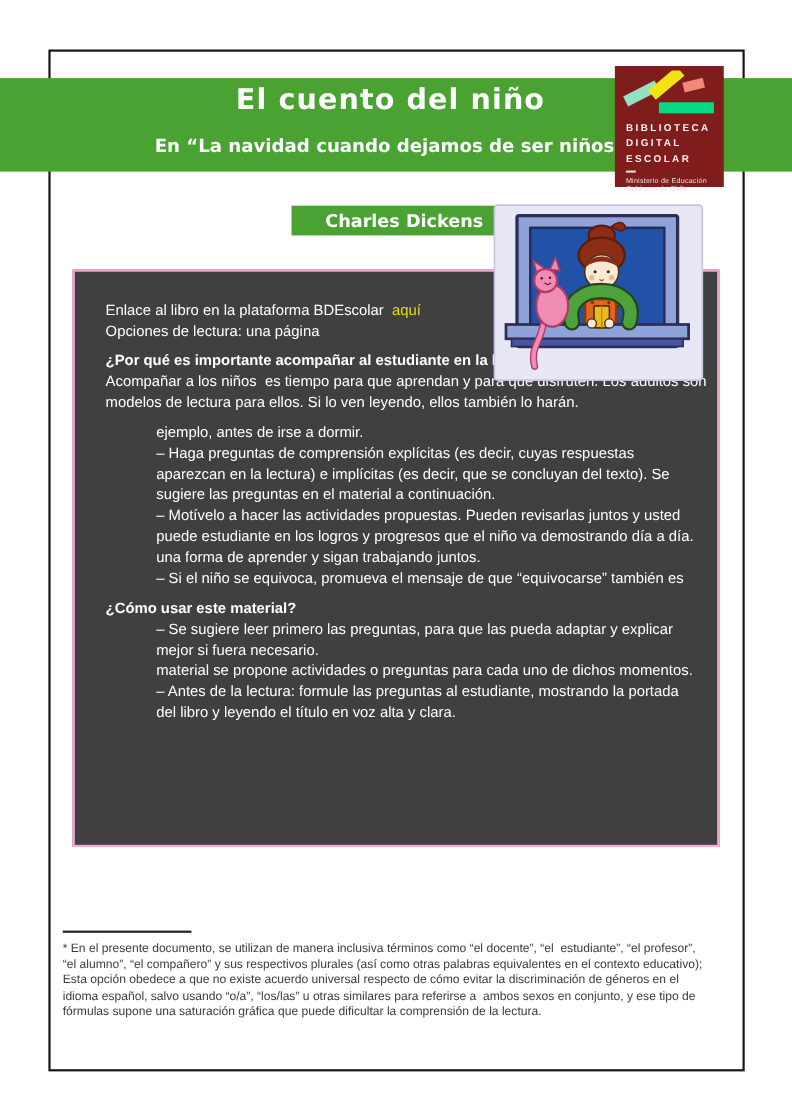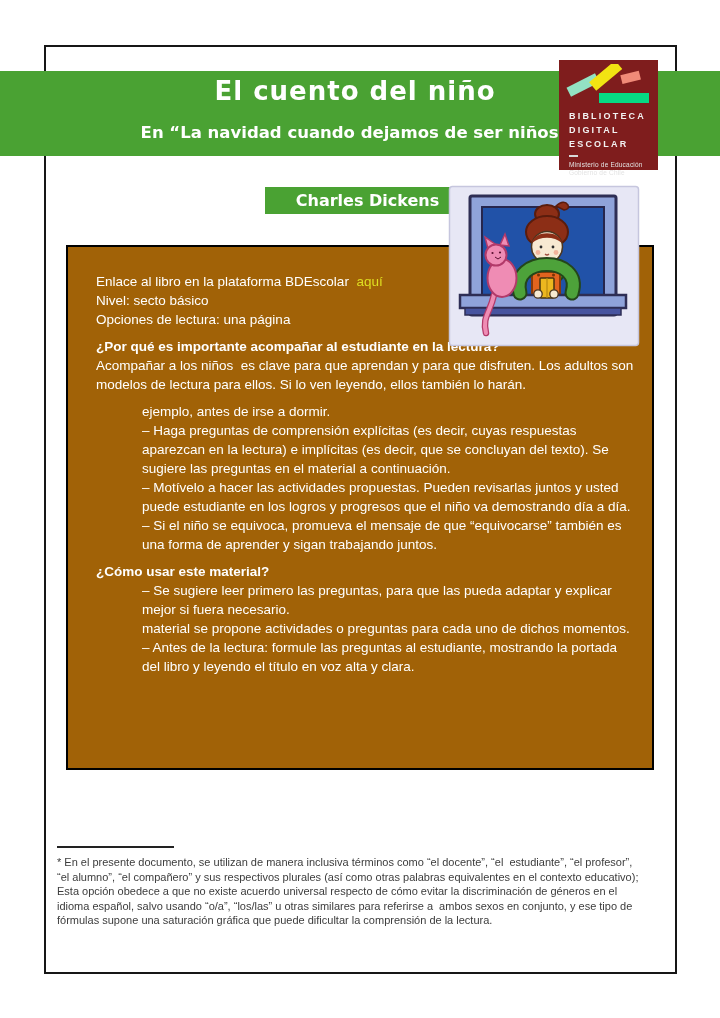--- a/index.html
+++ b/index.html
@@ -34,21 +34,21 @@
   .logo svg{display:block;margin:4px 0 0 0;}
   .logo-name{
     margin:2px 0 0 10px;color:#f2f2f2;font-weight:bold;font-size:9px;letter-spacing:2.2px;line-height:12px;
   }
   .logo-dash{width:9px;height:2px;background:#d8d8d8;margin:5px 0 4px 10px;}
   .ministry{
     margin:0 0 0 10px;color:#e3e3e3;font-size:6.5px;line-height:8px;letter-spacing:.2px;
   }
   .content-panel{
     position:absolute;left:66px;top:245px;width:588px;height:525px;box-sizing:border-box;
-    background:#a16207;border:2px solid #000000;z-index:1;
+    background:#404040;border:2px solid #f9a8d4;z-index:1;
     padding:25px 8px 0 28px;
   }
   .line{color:#ffffff;font-size:13.5px;line-height:19px;white-space:pre;}
   .head{font-weight:bold;}
   .bullet{padding-left:46px;}
   .gap{height:8px;}
   .link{color:#dfdf21;cursor:pointer;}
   .illustration{
     position:absolute;left:448px;top:185px;width:192px;height:163px;z-index:5;
   }
@@ -125,37 +125,36 @@
     <path d="M52,60 L57,49 L61,61 Z" fill="#ef8cb4" stroke="#b23a6a" stroke-width="1.5"></path>
     <circle cx="48" cy="70" r="10.5" fill="#ef8cb4" stroke="#b23a6a" stroke-width="2"></circle>
     <circle cx="44.5" cy="68" r="1.1" fill="#5a1030"></circle>
     <circle cx="52" cy="67.5" r="1.1" fill="#5a1030"></circle>
     <path d="M47,72 l3,2 l3,-2" stroke="#5a1030" stroke-width="1" fill="none"></path>
   </svg>
 </div>
 
 <div class="content-panel">
   <div class="line"><span>Enlace al libro en la plataforma BDEscolar </span> <span class="link">aquí</span></div>
-  <div class="line">Nivel: secto básico</div>
   <div class="line">Opciones de lectura: una página</div>
 
   <div class="gap"></div>
   <div class="line head">¿Por qué es importante acompañar al estudiante en la lectura?</div>
-  <div class="line">Acompañar a los niños  es clave para que aprendan y para que disfruten. Los adultos son</div>
+  <div class="line">Acompañar a los niños  es tiempo para que aprendan y para que disfruten. Los adultos son</div>
   <div class="line">modelos de lectura para ellos. Si lo ven leyendo, ellos también lo harán.</div>
 
   <div class="gap"></div>
   <div class="line bullet">ejemplo, antes de irse a dormir.</div>
   <div class="line bullet">– Haga preguntas de comprensión explícitas (es decir, cuyas respuestas</div>
   <div class="line bullet">aparezcan en la lectura) e implícitas (es decir, que se concluyan del texto). Se</div>
   <div class="line bullet">sugiere las preguntas en el material a continuación.</div>
   <div class="line bullet">– Motívelo a hacer las actividades propuestas. Pueden revisarlas juntos y usted</div>
   <div class="line bullet">puede estudiante en los logros y progresos que el niño va demostrando día a día.</div>
+  <div class="line bullet">una forma de aprender y sigan trabajando juntos.</div>
   <div class="line bullet">– Si el niño se equivoca, promueva el mensaje de que “equivocarse” también es</div>
-  <div class="line bullet">una forma de aprender y sigan trabajando juntos.</div>
 
   <div class="gap"></div>
   <div class="line head">¿Cómo usar este material?</div>
   <div class="line bullet">– Se sugiere leer primero las preguntas, para que las pueda adaptar y explicar</div>
   <div class="line bullet">mejor si fuera necesario.</div>
   <div class="line bullet">material se propone actividades o preguntas para cada uno de dichos momentos.</div>
   <div class="line bullet">– Antes de la lectura: formule las preguntas al estudiante, mostrando la portada</div>
   <div class="line bullet">del libro y leyendo el título en voz alta y clara.</div>
 </div>
 

